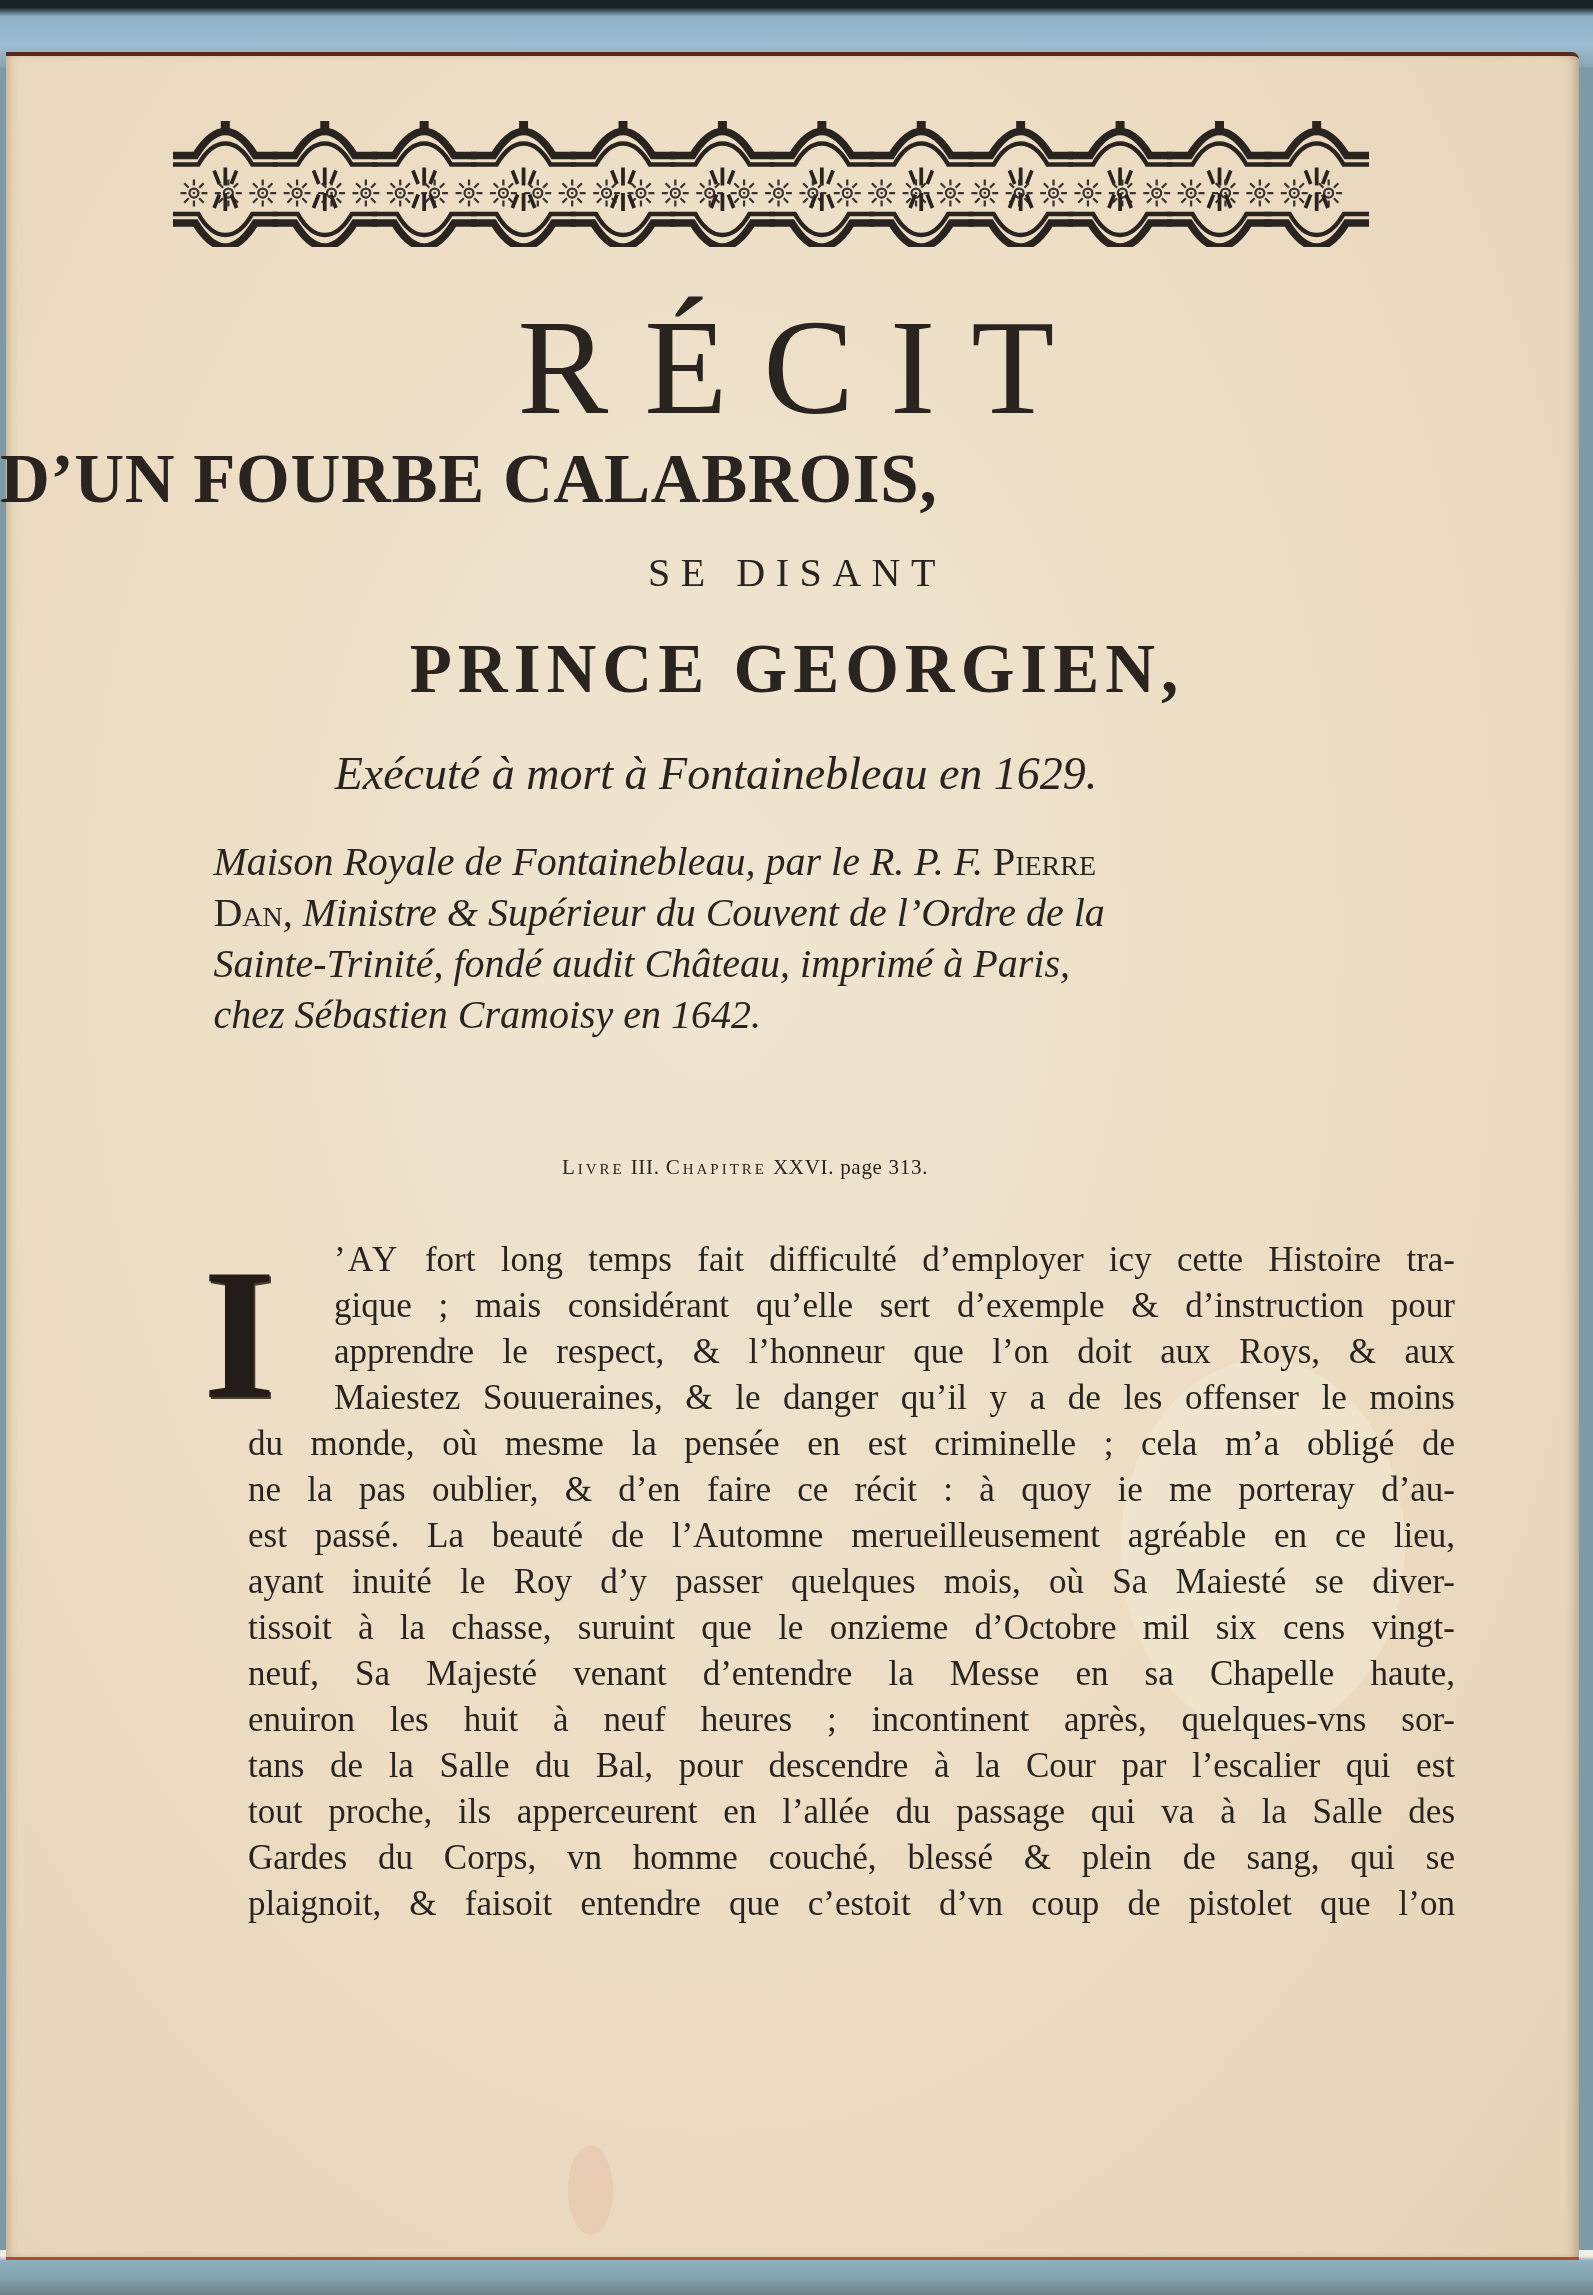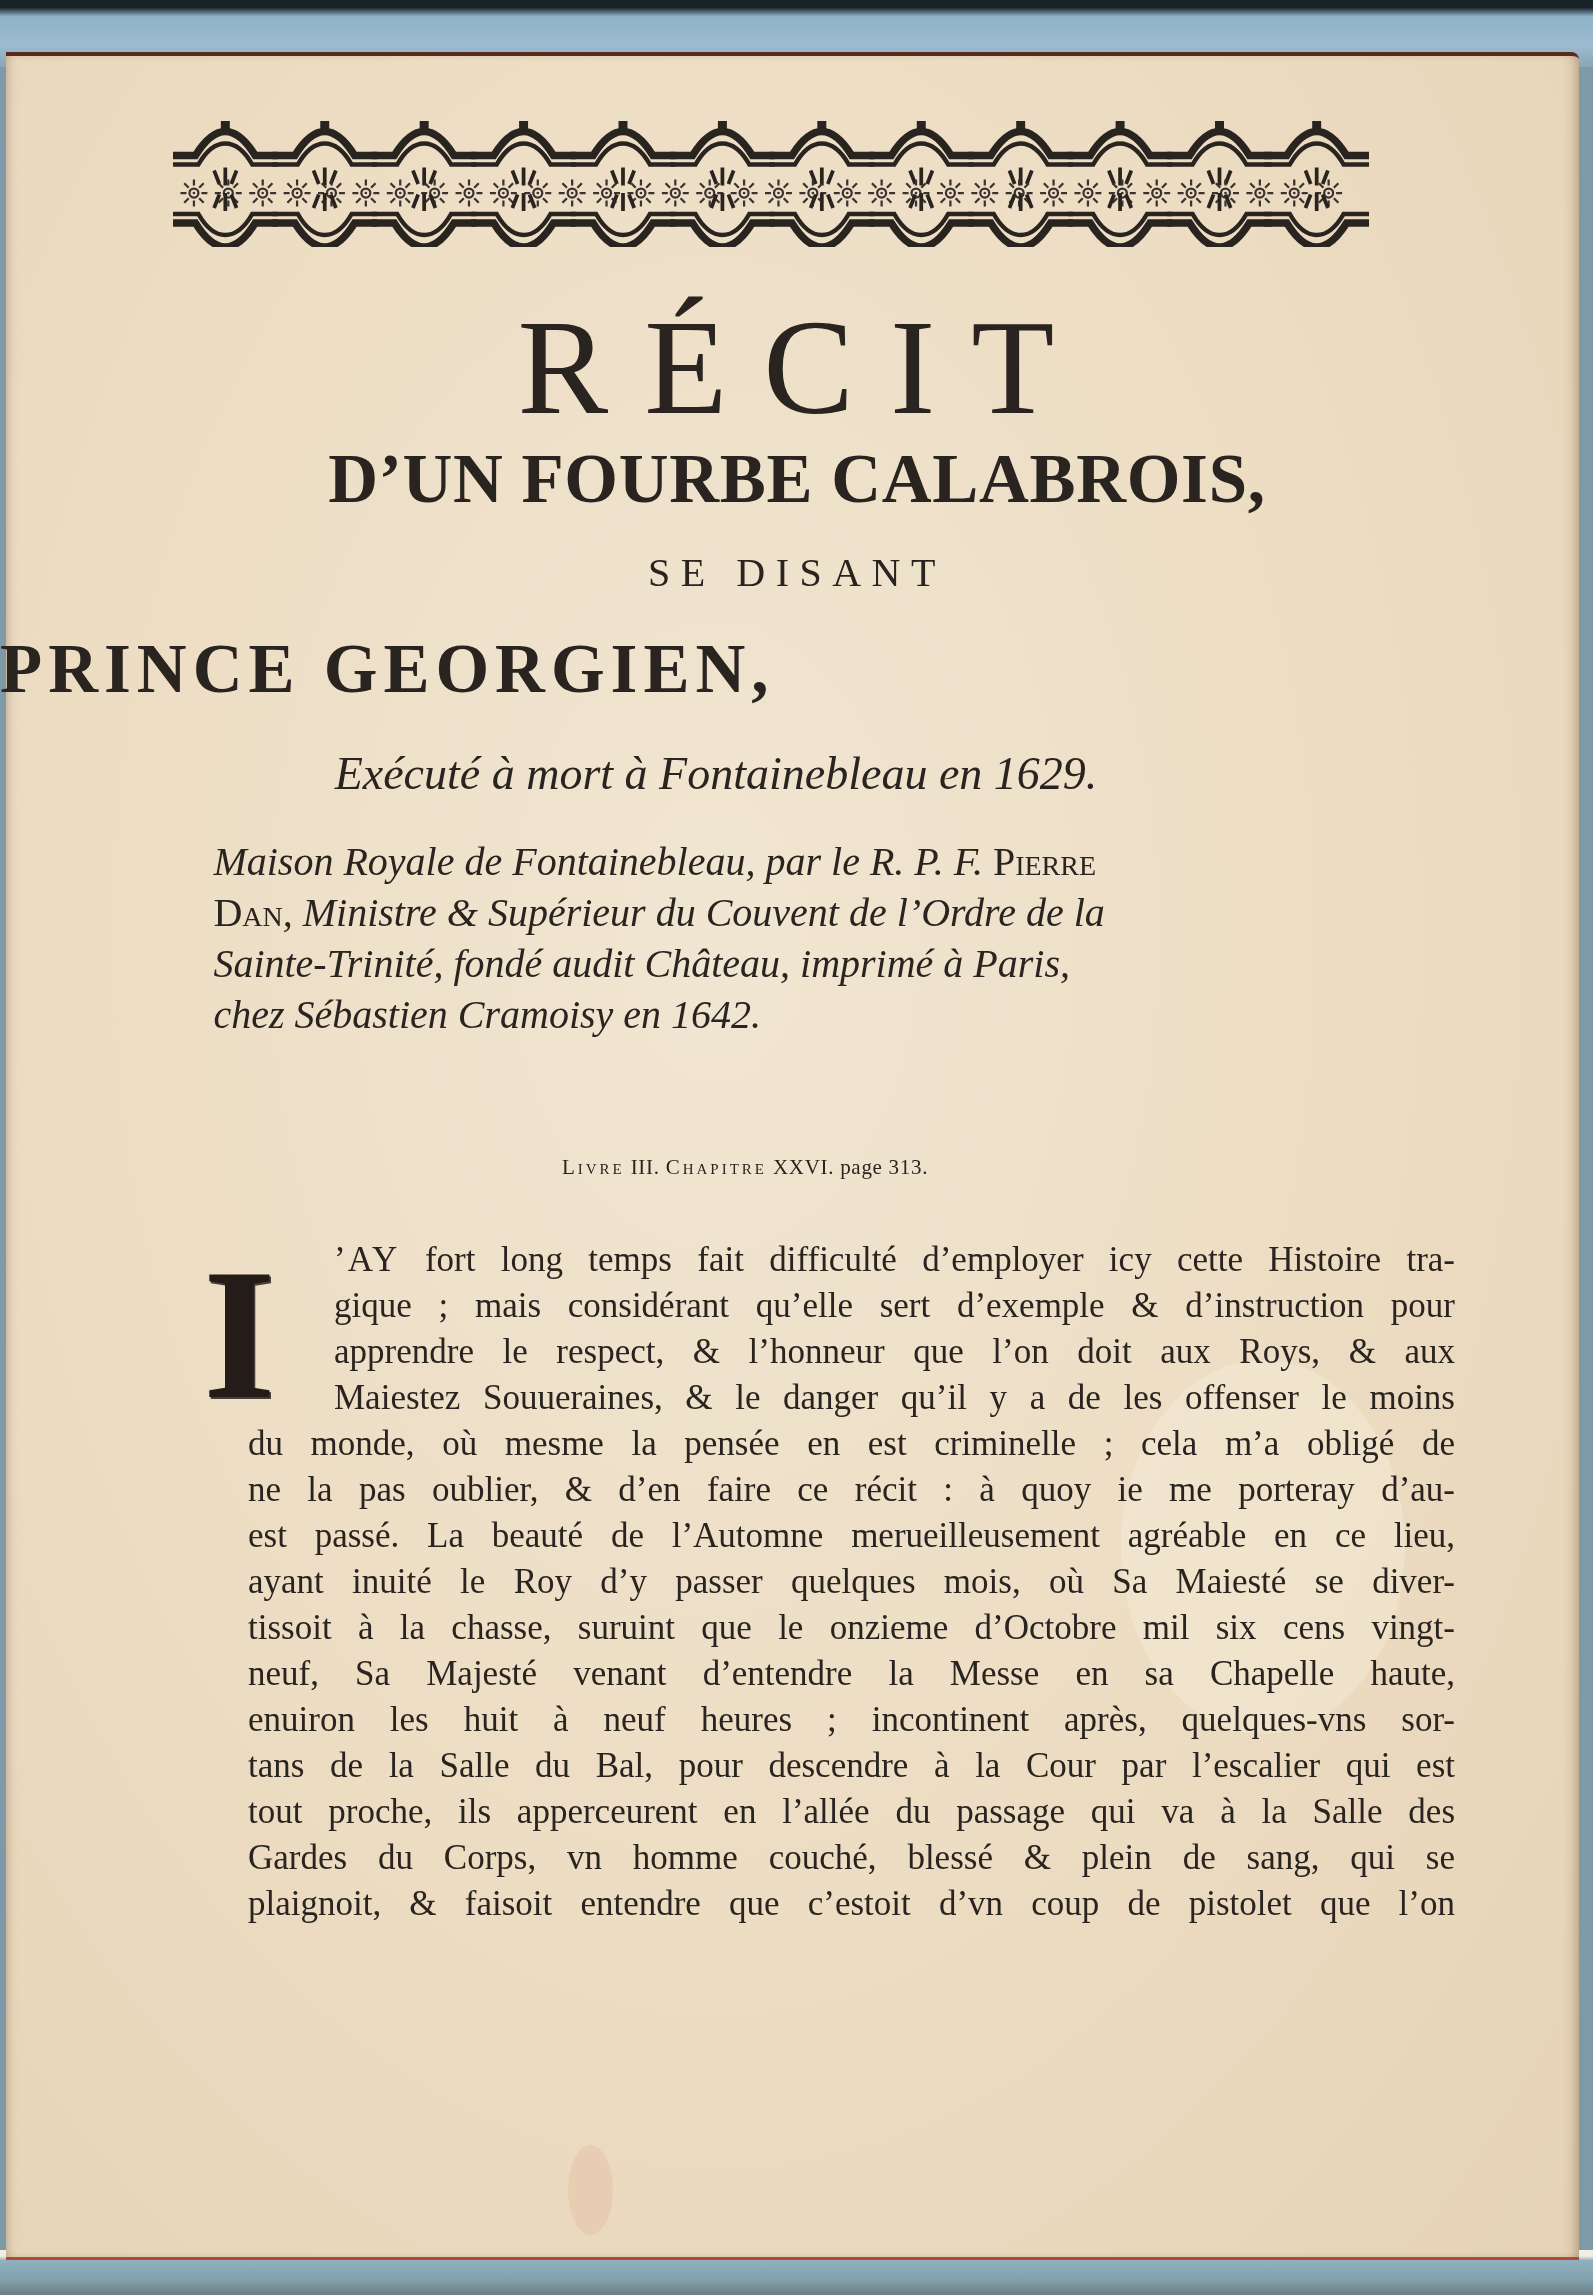--- a/index.html
+++ b/index.html
@@ -27,29 +27,29 @@
   .ink { color: #2a2420; }
   .ornament {
     position: absolute; left: 173px; top: 112px; width: 1196px; height: 135px;
   }
   .ornament svg { width: 100%; height: 100%; }
   .title-main {
     position: absolute; left: 0; width: 1582px; top: 299px; text-align: center;
     font-size: 136px; letter-spacing: 36px; font-weight: normal; line-height: 1; padding-left: 13px;
   }
   .title-sub1 {
-    position: absolute; left: 0; width: 1594px; top: 445px; text-align: center;
+    position: absolute; left: 0; width: 1594px; top: 445px; text-align: left;
     font-size: 69px; font-weight: bold; letter-spacing: 0.7px; line-height: 1;
   }
   .title-sub2 {
     position: absolute; left: 0; width: 1594px; top: 553px; text-align: center;
     font-size: 40px; letter-spacing: 10.5px; line-height: 1;
   }
   .title-sub3 {
-    position: absolute; left: 0; width: 1594px; top: 635px; text-align: left;
+    position: absolute; left: 0; width: 1594px; top: 635px; text-align: center;
     font-size: 69px; font-weight: bold; letter-spacing: 6px; line-height: 1;
   }
   .title-date {
     position: absolute; left: 0; width: 1432px; top: 751px; text-align: center;
     font-size: 46px; font-style: italic; line-height: 1;
   }
   .extract {
     position: absolute; left: 191px; top: 836px; width: 1196px;
     font-size: 40px; line-height: 51px; text-align: justify;
   }

